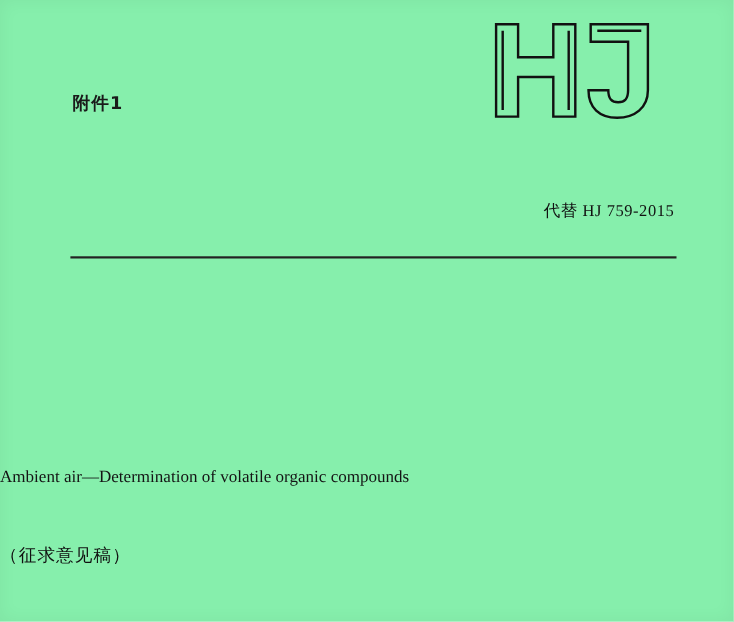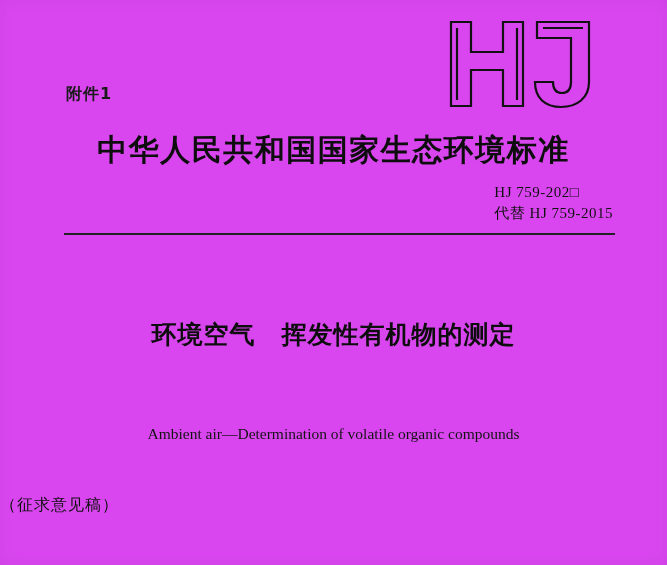--- a/index.html
+++ b/index.html
@@ -12,21 +12,21 @@
     height: 565px;
     overflow: hidden;
     font-family: "Liberation Serif", serif;
     color: #111111;
   }
   .page {
     position: relative;
     width: 667px;
     height: 565px;
     box-sizing: border-box;
-    background: #d946ef;
+    background: #86efac;
   }
   
   .page::after {
     content: "";
     position: absolute;
     left: 0; top: 0; right: 0; bottom: 0;
     pointer-events: none;
     box-shadow: inset 0 0 16px rgba(0,0,0,0.05);
   }
 
@@ -97,21 +97,21 @@
     letter-spacing: 1px;
     color: #0d0d0d;
   }
   .doc-title-cn .l2 { display: block; }
 
   .doc-title-en {
     position: absolute;
     left: 0;
     right: 0;
     top: 416px;
-    text-align: center;
+    text-align: left;
     font-family: "Liberation Serif", serif;
     font-size: 15.5px;
     line-height: 36px;
     color: #141414;
   }
   .doc-title-en .en2 { display: block; font-size: 15px; }
 
   .draft-note {
     position: absolute;
     left: 0;
@@ -140,31 +140,28 @@
 
         <path d="M12,10 L12,82"></path>
         <path d="M72,10 L72,82"></path>
 
         <path d="M92,4 L144,4 L144,64 C144,80 132,89 116,89 C100,89 90,80 90,64 L108,64 C108,72 111,75 117,75 C123,75 126,72 126,64 L126,20 L92,20 Z"></path>
         <path d="M98,10 L138,10"></path>
       </g>
     </svg>
   </div>
 
-  <div class="standard-title">中华人民共和国国家生态环境标准</div>
 
   <div class="code-block">
-    <div class="line1">HJ 759-202□</div>
     <div class="line2">代替 HJ  759-2015</div>
   </div>
 
   <div class="rule"></div>
 
   <div class="doc-title-cn">
-    <span class="l1">环境空气　挥发性有机物的测定</span>
   </div>
 
   <div class="doc-title-en">
     <span class="en1">Ambient air—Determination of volatile organic compounds</span>
   </div>
 
   <div class="draft-note">（征求意见稿）</div>
 
 </div>
 

